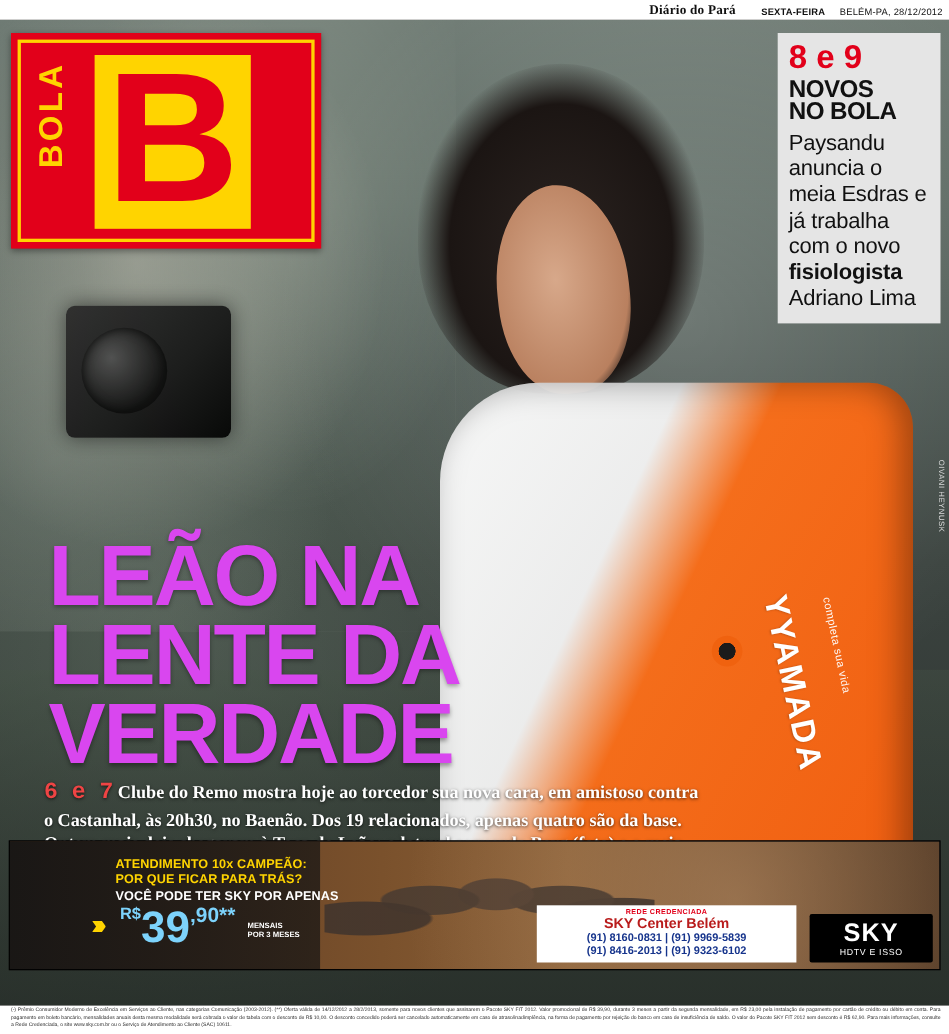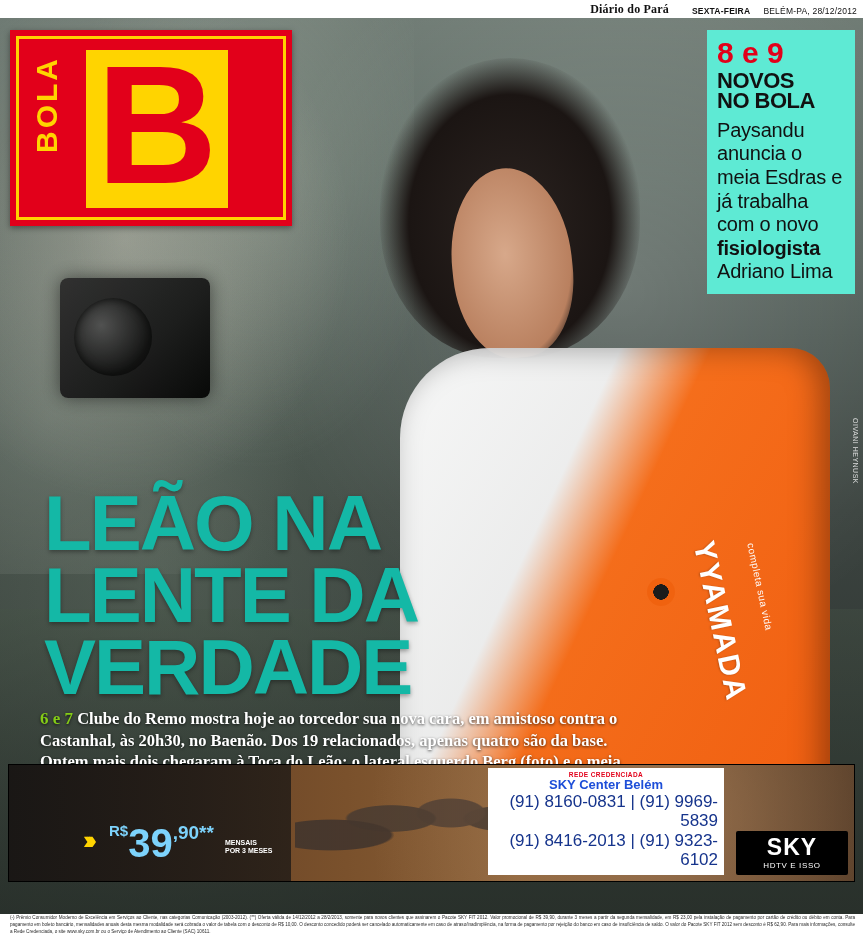--- a/index.html
+++ b/index.html
@@ -192,21 +192,21 @@
     font-size: 168px;
     line-height: .78;
     margin-top: -6px;
   }
 
   
   .callout {
     position: absolute;
     right: 8px; top: 12px;
     width: 148px;
-    background: #5eead4;
+    background: #e5e5e5;
     padding: 8px 10px 10px 10px;
     box-sizing: border-box;
     color: #111;
   }
   .callout .pages {
     color: #e2001a;
     font-weight: bold;
     font-size: 30px;
     line-height: 1;
     margin-bottom: 2px;
@@ -222,21 +222,21 @@
     font-size: 20px;
     line-height: 1.18;
     letter-spacing: -.2px;
   }
   .callout .txt b { font-weight: bold; }
 
   
   .headline {
     position: absolute;
     left: 44px; top: 470px;
-    color: #14b8a6;
+    color: #d946ef;
     font-weight: bold;
     font-size: 78px;
     line-height: .92;
     letter-spacing: -2px;
     text-shadow: 0 2px 4px rgba(0,0,0,.35);
   }
   .headline span { display: block; }
 
   
   .lead {
@@ -244,24 +244,24 @@
     left: 40px; top: 690px;
     width: 600px;
     color: #ffffff;
     font-family: "Liberation Serif", serif;
     font-weight: bold;
     font-size: 16.5px;
     line-height: 1.28;
     text-shadow: 0 1px 3px rgba(0,0,0,.7);
   }
   .lead .pg {
-    color: #84cc16;
-    font-family: Liberation Serif, serif;
-    font-weight: bold;
-    font-size: 17px;
+    color: #ef4444;
+    font-family: Liberation Mono, monospace;
+    font-weight: bold;
+    font-size: 21px;
   }
 
   
   .ad {
     position: absolute;
     left: 8px; bottom: 32px;
     width: 847px; height: 118px;
     background: #1b1b1b;
     overflow: hidden;
     border: 1px solid #000;
@@ -312,24 +312,24 @@
     width: 236px;
     background: #ffffff;
     padding: 3px 6px 5px 6px;
     box-sizing: border-box;
     text-align: center;
   }
   .ad .contact .lbl {
     color: #e2001a; font-weight: bold; font-size: 6.5px; letter-spacing: .4px;
   }
   .ad .contact .name {
-    color: #1d4ed8; font-weight: bold; font-size: 13px; line-height: 1.1;
+    color: #b91c1c; font-weight: bold; font-size: 13px; line-height: 1.1;
   }
   .ad .contact .phones {
-    color: #16348c; font-weight: normal; font-size: 17px; line-height: 1.15; text-align: right;
+    color: #16348c; font-weight: bold; font-size: 10px; line-height: 1.15;
   }
   .ad .sky {
     position: absolute; right: 6px; bottom: 6px;
     width: 112px; height: 44px;
     background: #000000;
     color: #ffffff;
     display: flex; flex-direction: column; align-items: center; justify-content: center;
     border-radius: 2px;
   }
   .ad .sky .logo { font-weight: bold; font-size: 23px; letter-spacing: 1px; line-height: 1; }
@@ -396,20 +396,25 @@
   <div class="lead">
     <span class="pg">6 e 7</span>
     <span>Clube do Remo mostra hoje ao torcedor sua nova cara, em amistoso contra o Castanhal, às 20h30, no Baenão. Dos 19 relacionados, apenas quatro são da base. Ontem mais dois chegaram à Toca do Leão: o lateral esquerdo Berg (foto) e o meia Josy.</span>
   </div>
 
   <div class="ad">
     <div class="adbg"></div>
     <div class="adleft"></div>
     <div class="people"></div>
 
+    <div class="ad-h1">
+      <div class="y">ATENDIMENTO 10x CAMPEÃO:</div>
+      <div class="y">POR QUE FICAR PARA TRÁS?</div>
+      <div>VOCÊ PODE TER SKY POR APENAS</div>
+    </div>
 
     <div class="chev">›››</div>
 
     <div class="price">
       <span class="cur">R$</span><span>39</span><span class="cents">,90</span><span class="cents">**</span>
     </div>
     <div class="price-note">
       <div>MENSAIS</div>
       <div>POR 3 MESES</div>
     </div>

